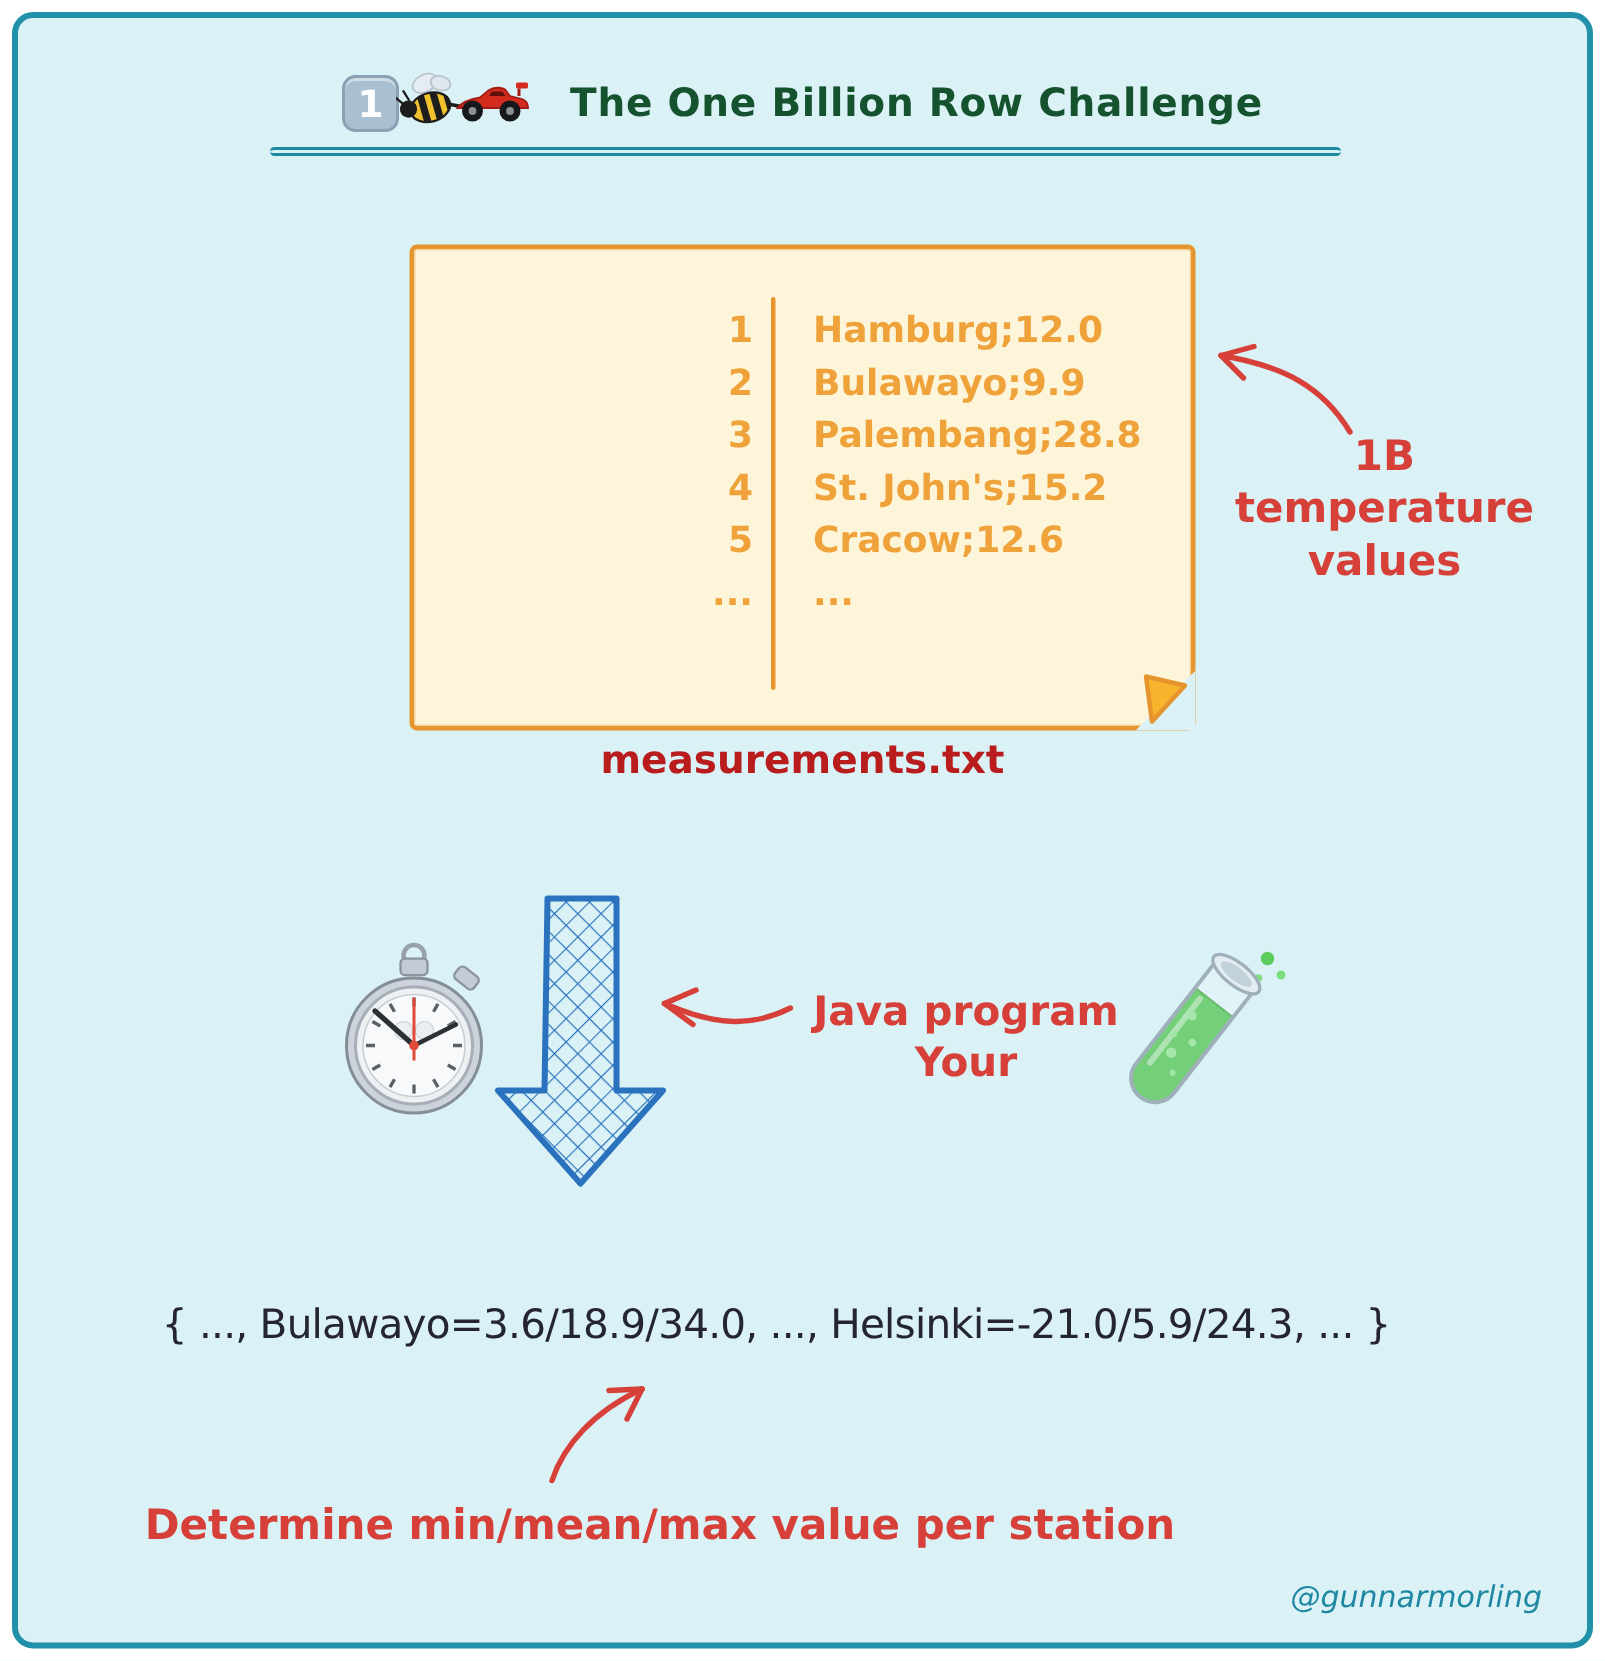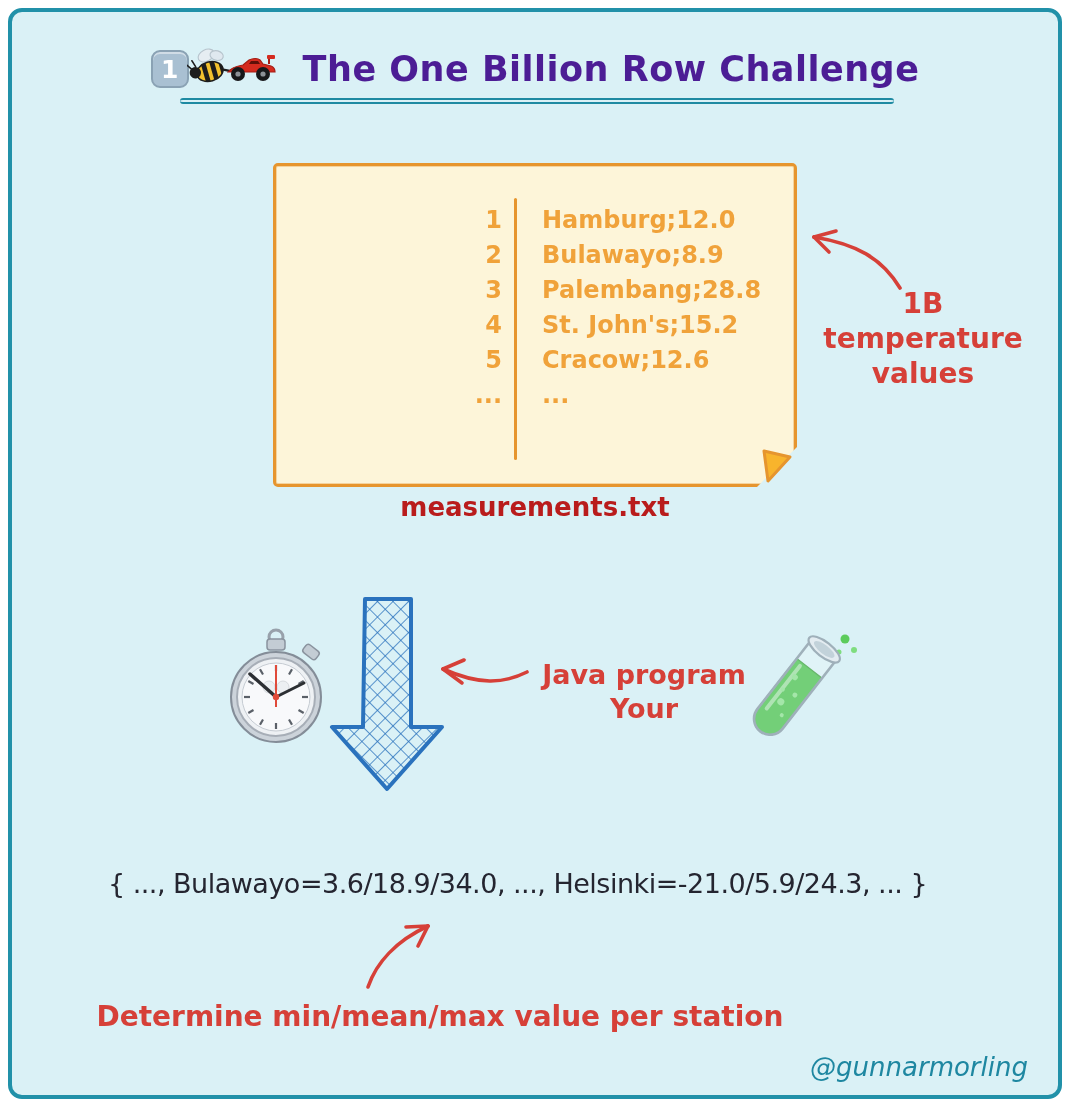--- a/index.html
+++ b/index.html
@@ -18,21 +18,21 @@
   }
   .emoji-group{display:flex;align-items:center;gap:0px;}
   .keycap{
     width:38px;height:38px;border-radius:9px;background:#a9c0d2;
     border:2px solid #8aa2b4;box-sizing:border-box;
     display:flex;align-items:center;justify-content:center;
     color:#ffffff;font-size:25px;font-weight:700;
     box-shadow:inset 0 2px 0 rgba(255,255,255,.45);
   }
   .page-title{
-    margin:0;color:#4c1d95;font-size:35px;font-weight:700;letter-spacing:.5px;
+    margin:0;color:#14532d;font-size:26px;font-weight:700;letter-spacing:.5px;
   }
   .title-underline{
     position:absolute;left:180px;top:98px;width:714px;height:6px;
     border-top:2px solid #1e8aa2;border-bottom:2px solid #1e8aa2;
     box-sizing:border-box;border-radius:3px;
   }
   
   .card{
     position:absolute;left:273px;top:163px;width:524px;height:324px;
     box-sizing:border-box;background:#fdf5d9;border:3px solid #e6952e;
@@ -56,21 +56,21 @@
   .values-label{left:808px;top:286px;width:230px;font-size:28px;line-height:35px;}
   .program-label{left:528px;top:658px;width:232px;font-size:27px;line-height:34px;}
   .task-label{left:95px;top:1000px;width:690px;font-size:28px;}
   
   .output-line{
     position:absolute;left:0;top:868px;width:1035px;text-align:center;
     color:#242530;font-size:27px;font-weight:400;letter-spacing:-.5px;white-space:nowrap;
   }
   .credit{
     position:absolute;right:42px;top:1052px;color:#1e87a1;
-    font-size:26px;font-style:italic;font-weight:400;
+    font-size:20px;font-style:italic;font-weight:400;
   }
   .abs{position:absolute;}
 </style>
 </head>
 <body>
 
 <div class="canvas">
   <div class="panel"></div>
 
   <div class="title-row">
@@ -115,21 +115,21 @@
 
   <div class="card">
     <div class="divider"></div>
     <div class="rows">
       <div class="row">
         <span class="ln">1</span>
         <span class="val">Hamburg;12.0</span>
       </div>
       <div class="row">
         <span class="ln">2</span>
-        <span class="val">Bulawayo;8.9</span>
+        <span class="val">Bulawayo;9.9</span>
       </div>
       <div class="row">
         <span class="ln">3</span>
         <span class="val">Palembang;28.8</span>
       </div>
       <div class="row">
         <span class="ln">4</span>
         <span class="val">St. John's;15.2</span>
       </div>
       <div class="row">

